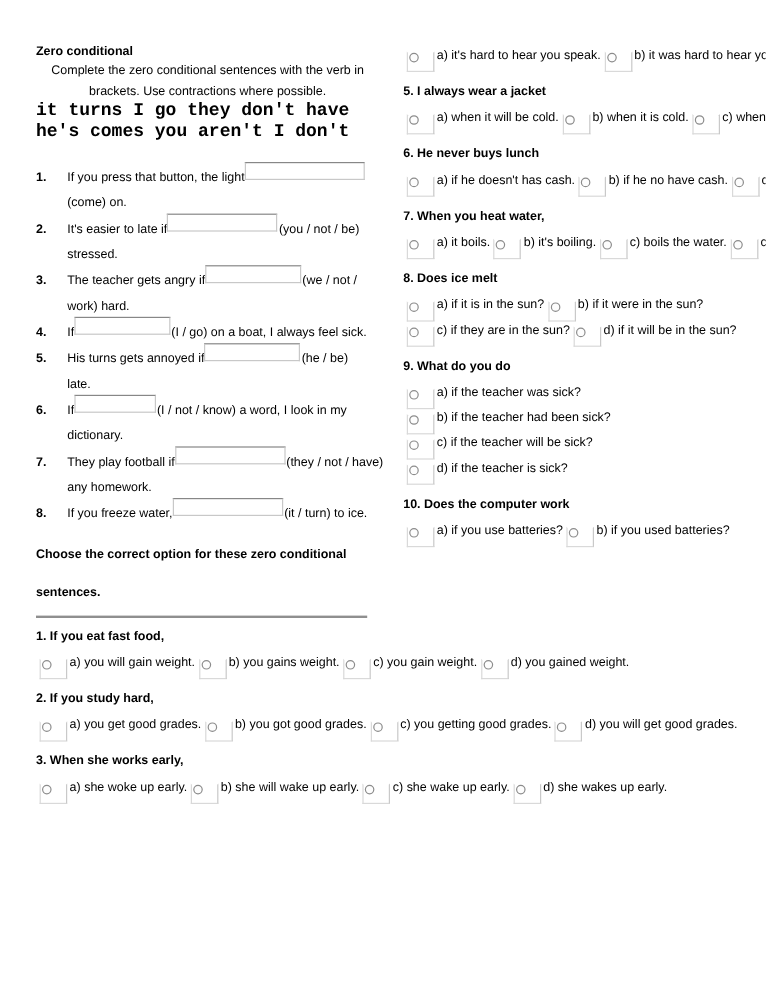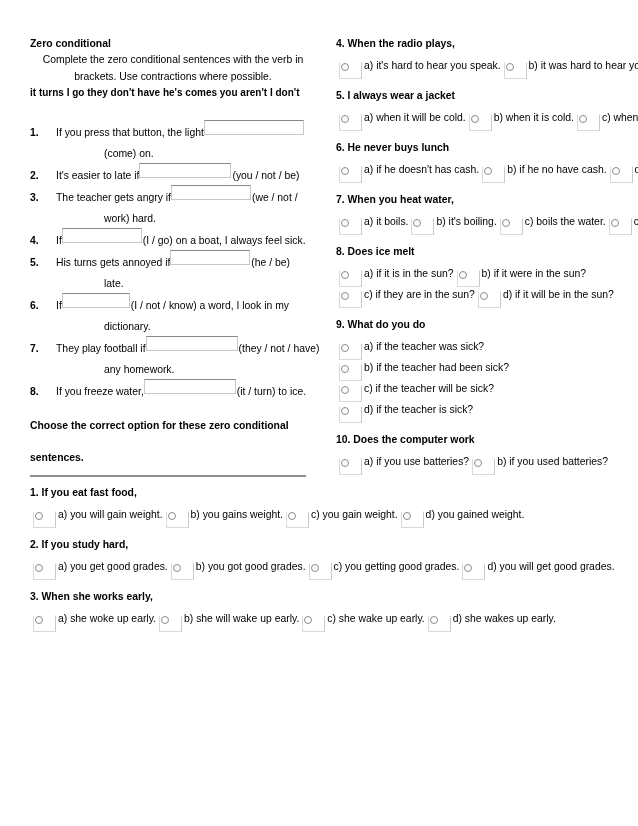--- a/index.html
+++ b/index.html
@@ -35,23 +35,24 @@
     font-size: 10.4px;
     font-weight: bold;
     line-height: 16.4px;
   }
   .intro {
     font-size: 10.4px;
     line-height: 16.4px;
     text-align: center;
   }
   .bank {
-    font-size: 10px;
-    font-weight: bold;
-    line-height: 16.4px;
+    font-size: 15px;
+    font-weight: bold;
+    line-height: 16.4px;
+    font-family: Liberation Mono, monospace;
   }
 
   
   .gapfill {
     margin-top: 20px;
   }
   .gap-item {
     position: relative;
     font-size: 10.4px;
     line-height: 21px;
@@ -59,21 +60,21 @@
     margin-bottom: 1px;
   }
   .gap-num {
     position: absolute;
     left: 0;
     top: 0;
     font-weight: bold;
     font-size: 10.4px;
   }
   .gap-line { display: block; white-space: nowrap; }
-  .gap-line2 { display: block; margin-left: 48px; }
+  .gap-line2 { display: block; }
 
   
   .blank {
     display: inline-block;
     vertical-align: baseline;
     position: relative;
     top: -4px;
     height: 15px;
     border: 1px solid #c8c8c8;
     border-top: 1px solid #878787;
@@ -161,20 +162,21 @@
 
     <div class="gapfill" id="gapfill-list">
         <div class="gap-item">
           <span class="gap-num">1.</span>
           <span class="gap-line"><span>If you press that button, the light</span><input type="text" class="blank w-xl" style=""></span>
           <span class="gap-line2">(come) on.</span>
         </div>
         <div class="gap-item">
           <span class="gap-num">2.</span>
           <span class="gap-line"><span>It's easier to late if</span><input type="text" class="blank w-long" style=""><span>(you / not / be)</span></span>
+          <span class="gap-line2">stressed.</span>
         </div>
         <div class="gap-item">
           <span class="gap-num">3.</span>
           <span class="gap-line"><span>The teacher gets angry if</span><input type="text" class="blank w-mid" style=""><span>(we / not /</span></span>
           <span class="gap-line2">work) hard.</span>
         </div>
         <div class="gap-item">
           <span class="gap-num">4.</span>
           <span class="gap-line"><span>If</span><input type="text" class="blank w-mid" style=""><span>(I / go) on a boat, I always feel sick.</span></span>
         </div>
@@ -206,21 +208,21 @@
 
     <div id="mcq-left-list">
         <div class="mcq"><div class="mcq-stem">1. If you eat fast food,</div><label class="opt"><span class="opt-field"></span><span class="radio"></span><span class="opt-label">a) you will gain weight.</span></label><label class="opt"><span class="opt-field"></span><span class="radio"></span><span class="opt-label">b) you gains weight.</span></label><label class="opt"><span class="opt-field"></span><span class="radio"></span><span class="opt-label">c) you gain weight.</span></label><label class="opt"><span class="opt-field"></span><span class="radio"></span><span class="opt-label">d) you gained weight.</span></label></div>
         <div class="mcq"><div class="mcq-stem">2. If you study hard,</div><label class="opt"><span class="opt-field"></span><span class="radio"></span><span class="opt-label">a) you get good grades.</span></label><label class="opt"><span class="opt-field"></span><span class="radio"></span><span class="opt-label">b) you got good grades.</span></label><label class="opt"><span class="opt-field"></span><span class="radio"></span><span class="opt-label">c) you getting good grades.</span></label><label class="opt"><span class="opt-field"></span><span class="radio"></span><span class="opt-label">d) you will get good grades.</span></label></div>
         <div class="mcq"><div class="mcq-stem">3. When she works early,</div><label class="opt"><span class="opt-field"></span><span class="radio"></span><span class="opt-label">a) she woke up early.</span></label><label class="opt"><span class="opt-field"></span><span class="radio"></span><span class="opt-label">b) she will wake up early.</span></label><label class="opt"><span class="opt-field"></span><span class="radio"></span><span class="opt-label">c) she wake up early.</span></label><label class="opt"><span class="opt-field"></span><span class="radio"></span><span class="opt-label">d) she wakes up early.</span></label></div>
       </div>
   </div>
 
   <div class="col col-right">
     <div id="mcq-right-list">
-        <div class="mcq"><div class="mcq-stem">4. When the radio plays,</div><label class="opt"><span class="opt-field"></span><span class="radio"></span><span class="opt-label">a) it's hard to hear you speak.</span></label><label class="opt"><span class="opt-field"></span><span class="radio"></span><span class="opt-label">b) it was hard to hear you speak.</span></label></div>
+        <div class="mcq"><label class="opt"><span class="opt-field"></span><span class="radio"></span><span class="opt-label">a) it's hard to hear you speak.</span></label><label class="opt"><span class="opt-field"></span><span class="radio"></span><span class="opt-label">b) it was hard to hear you speak.</span></label></div>
         <div class="mcq"><div class="mcq-stem">5. I always wear a jacket</div><label class="opt"><span class="opt-field"></span><span class="radio"></span><span class="opt-label">a) when it will be cold.</span></label><label class="opt"><span class="opt-field"></span><span class="radio"></span><span class="opt-label">b) when it is cold.</span></label><label class="opt"><span class="opt-field"></span><span class="radio"></span><span class="opt-label">c) when it was cold.</span></label></div>
         <div class="mcq"><div class="mcq-stem">6. He never buys lunch</div><label class="opt"><span class="opt-field"></span><span class="radio"></span><span class="opt-label">a) if he doesn't has cash.</span></label><label class="opt"><span class="opt-field"></span><span class="radio"></span><span class="opt-label">b) if he no have cash.</span></label><label class="opt"><span class="opt-field"></span><span class="radio"></span><span class="opt-label">c) if he won't have cash.</span></label></div>
         <div class="mcq"><div class="mcq-stem">7. When you heat water,</div><label class="opt"><span class="opt-field"></span><span class="radio"></span><span class="opt-label">a) it boils.</span></label><label class="opt"><span class="opt-field"></span><span class="radio"></span><span class="opt-label">b) it's boiling.</span></label><label class="opt"><span class="opt-field"></span><span class="radio"></span><span class="opt-label">c) boils the water.</span></label><label class="opt"><span class="opt-field"></span><span class="radio"></span><span class="opt-label">c) it was boil.</span></label></div>
         <div class="mcq"><div class="mcq-stem">8. Does ice melt</div><label class="opt"><span class="opt-field"></span><span class="radio"></span><span class="opt-label">a) if it is in the sun?</span></label><label class="opt"><span class="opt-field"></span><span class="radio"></span><span class="opt-label">b) if it were in the sun?</span></label><label class="opt"><span class="opt-field"></span><span class="radio"></span><span class="opt-label">c) if they are in the sun?</span></label><label class="opt"><span class="opt-field"></span><span class="radio"></span><span class="opt-label">d) if it will be in the sun?</span></label></div>
         <div class="mcq"><div class="mcq-stem">9. What do you do</div><label class="opt"><span class="opt-field"></span><span class="radio"></span><span class="opt-label">a) if the teacher was sick?</span></label><label class="opt"><span class="opt-field"></span><span class="radio"></span><span class="opt-label">b) if the teacher had been sick?</span></label><label class="opt"><span class="opt-field"></span><span class="radio"></span><span class="opt-label">c) if the teacher will be sick?</span></label><label class="opt"><span class="opt-field"></span><span class="radio"></span><span class="opt-label">d) if the teacher is sick?</span></label></div>
         <div class="mcq"><div class="mcq-stem">10. Does the computer work</div><label class="opt"><span class="opt-field"></span><span class="radio"></span><span class="opt-label">a) if you use batteries?</span></label><label class="opt"><span class="opt-field"></span><span class="radio"></span><span class="opt-label">b) if you used batteries?</span></label></div>
       </div>
   </div>
 
 </div>

